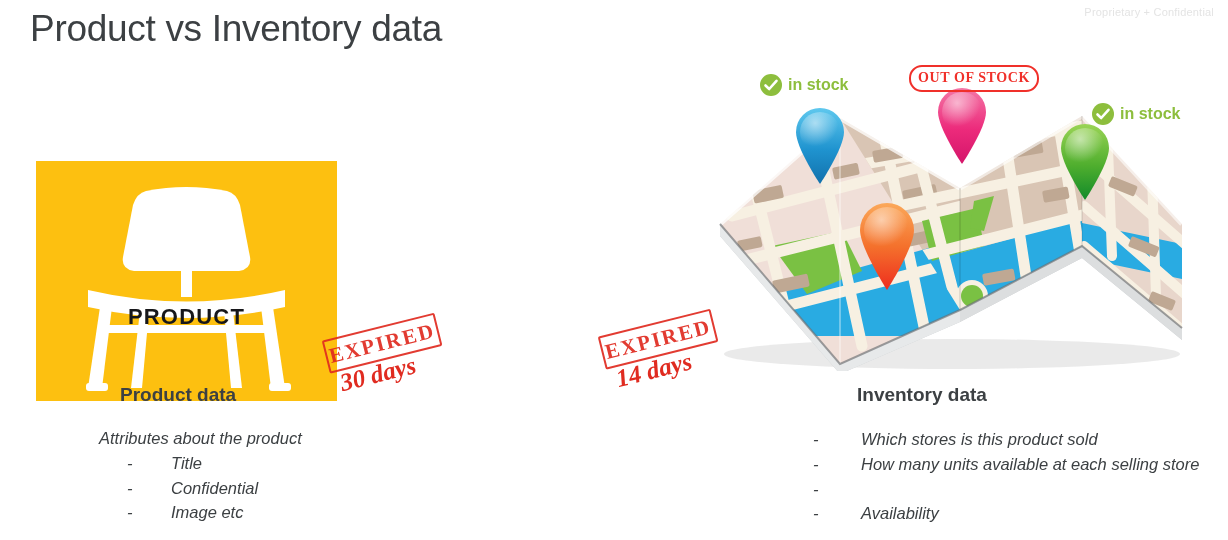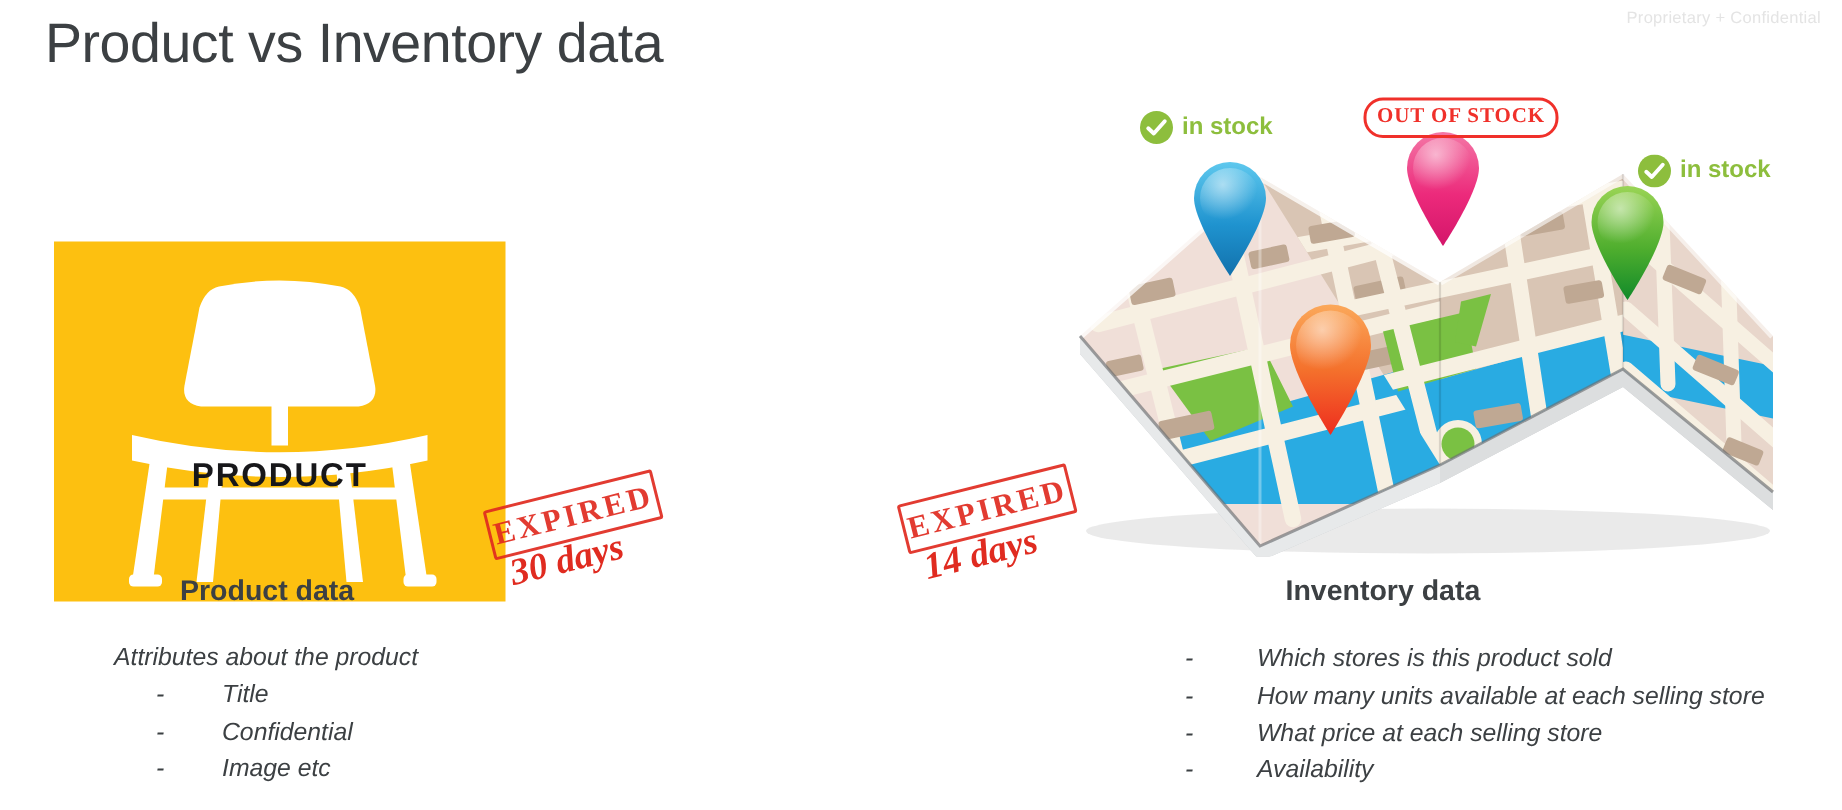--- a/index.html
+++ b/index.html
@@ -86,21 +86,21 @@
     font-weight:700;font-size:14px;letter-spacing:.6px;white-space:nowrap;
   }
 
   
   .cap-title{
     position:absolute;font-size:19px;font-weight:700;color:#3c4043;white-space:nowrap;
   }
   #product-caption-title{left:120px;top:384px;}
   #inventory-caption-title{left:857px;top:384px;}
 
-  .cap-body{position:absolute;font-style:italic;font-size:16.5px;color:#3c4043;line-height:1.47;}
+  .cap-body{position:absolute;font-style:italic;font-size:16.5px;color:#3c4043;line-height:1.47;margin-left:23px;}
   #product-caption-body{left:76px;top:426px;width:330px;}
   #inventory-caption-body{left:790px;top:427px;width:400px;}
 
   .lead{margin:0 0 1px 0;}
   .bullets{list-style:none;margin:0;padding:0;}
   .bullets li{display:flex;}
   .bullets .dash{width:44px;flex:0 0 44px;}
   #product-caption-body .bullets{margin-left:28px;}
   #inventory-caption-body .bullets .dash{width:48px;flex:0 0 48px;}
   #inventory-caption-body .bullets li{margin-bottom:.5px;}
@@ -324,21 +324,20 @@
       <li>
         <span class="dash">-</span>
         <span>Which stores is this product sold</span>
       </li>
       <li>
         <span class="dash">-</span>
         <span>How many units available at each selling store</span>
       </li>
       <li>
         <span class="dash">-</span>
-        <span>What price at each selling store</span>
       </li>
       <li>
         <span class="dash">-</span>
         <span>Availability</span>
       </li>
     </ul>
   </div>
 
 </div>
 

